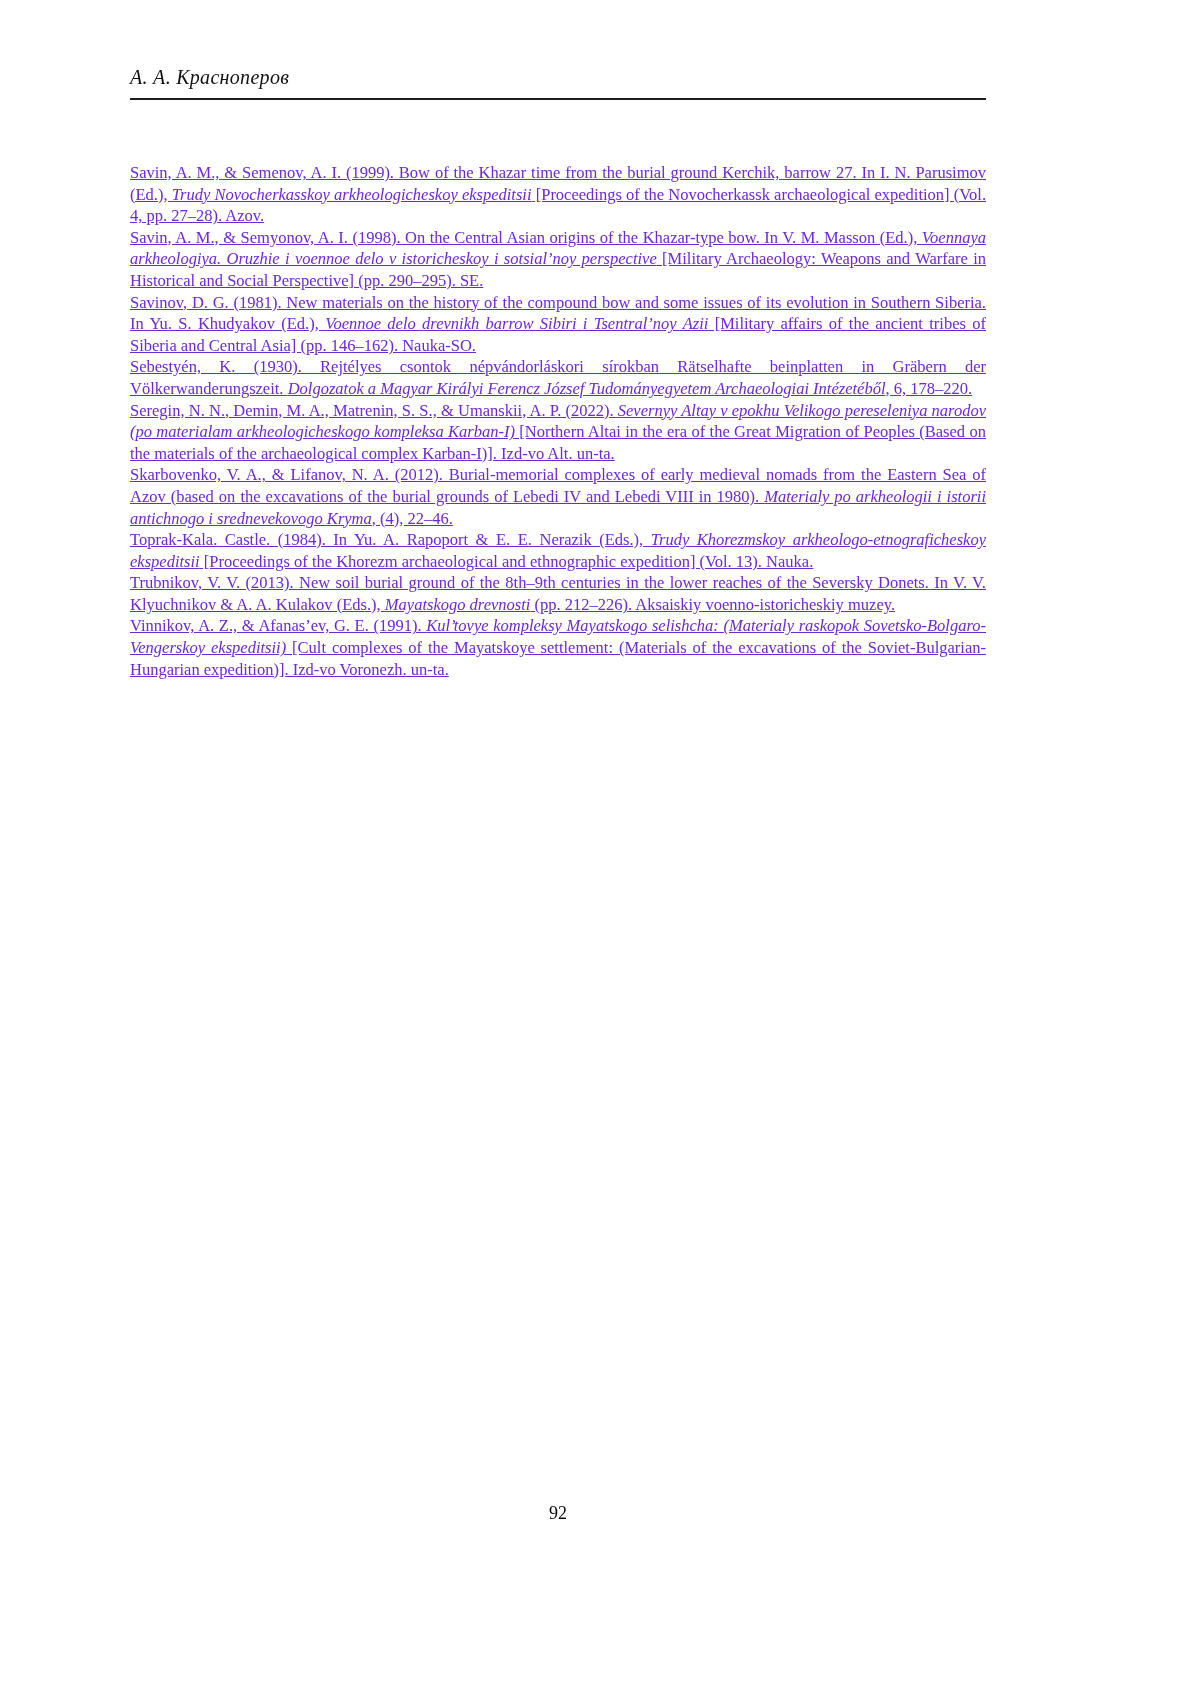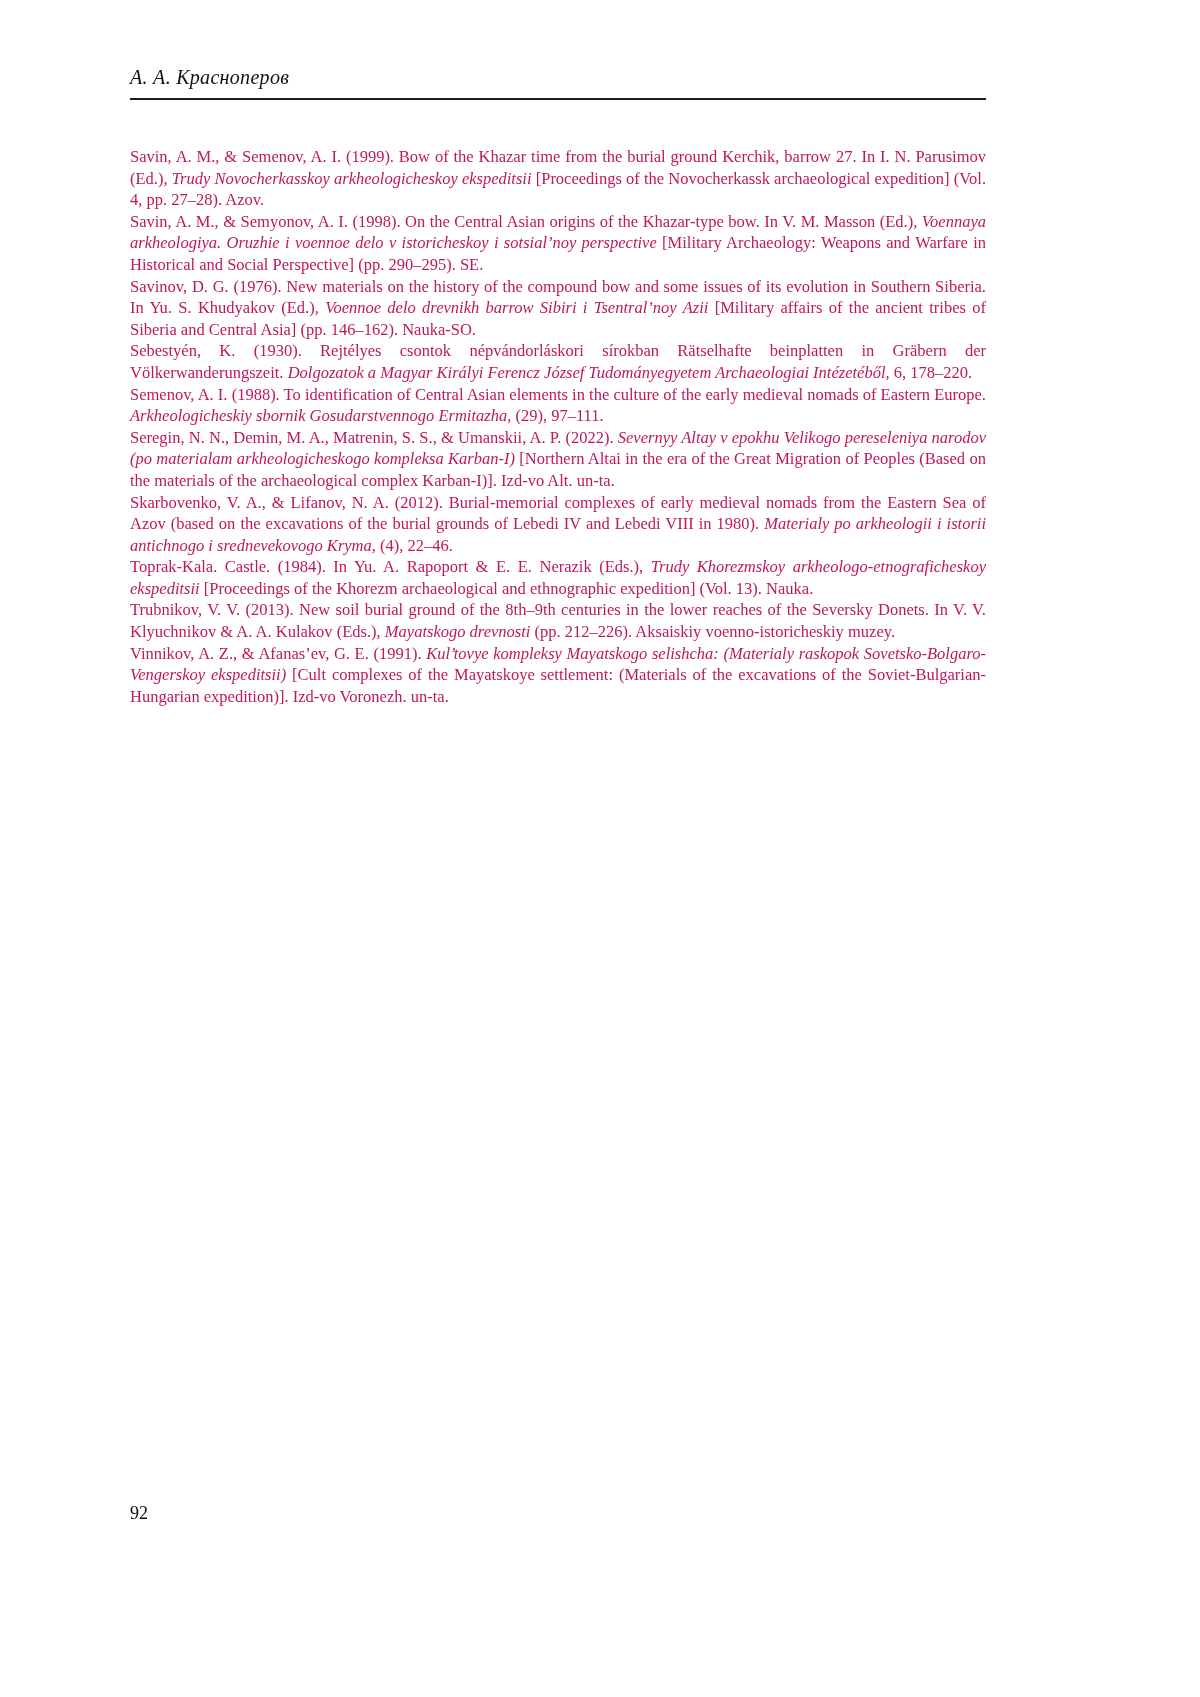--- a/index.html
+++ b/index.html
@@ -28,56 +28,56 @@
     letter-spacing: 0.3px;
     padding-bottom: 9px;
     color: #111;
   }
   .header-rule {
     border: none;
     border-top: 2px solid #1c1c1c;
     margin: 0;
   }
   .references {
-    margin-top: 46px;
+    margin-top: 62px;
     font-size: 16.5px;
     line-height: 21.6px;
     text-align: justify;
-    color: #be185d;
+    color: #6d28d9;
+    text-decoration: underline;
   }
   .reference {
     margin: 0;
     padding: 0;
   }
   .ital {
     font-style: italic;
   }
   .page-number {
     position: absolute;
     left: 130px;
     top: 1503px;
     width: 856px;
-    text-align: left;
+    text-align: center;
     font-size: 18px;
     color: #0d0d0d;
   }
 </style>
 </head>
 <body>
 
 <div class="page">
   <div class="content">
     <div class="running-head">А. А. Красноперов</div>
     <hr class="header-rule">
     <div class="references">
         <p class="reference"><span>Savin, A. M., &amp; Semenov, A. I. (1999). Bow of the Khazar time from the burial ground Kerchik, barrow 27. In I. N. Parusimov (Ed.), </span><span class="ital">Trudy Novocherkasskoy arkheologicheskoy ekspeditsii</span><span> [Proceedings of the Novocherkassk archaeological expedition] (Vol. 4, pp. 27–28). Azov.</span></p>
         <p class="reference"><span>Savin, A. M., &amp; Semyonov, A. I. (1998). On the Central Asian origins of the Khazar-type bow. In V. M. Masson (Ed.), </span><span class="ital">Voennaya arkheologiya. Oruzhie i voennoe delo v istoricheskoy i sotsial’noy perspective</span><span> [Military Archaeology: Weapons and Warfare in Historical and Social Perspective] (pp. 290–295). SE.</span></p>
-        <p class="reference"><span>Savinov, D. G. (1976). New materials on the history of the compound bow and some issues of its evolution in Southern Siberia. In Yu. S. Khudyakov (Ed.), </span><span class="ital">Voennoe delo drevnikh barrow Sibiri i Tsentral’noy Azii</span><span> [Military affairs of the ancient tribes of Siberia and Central Asia] (pp. 146–162). Nauka-SO.</span></p>
+        <p class="reference"><span>Savinov, D. G. (1981). New materials on the history of the compound bow and some issues of its evolution in Southern Siberia. In Yu. S. Khudyakov (Ed.), </span><span class="ital">Voennoe delo drevnikh barrow Sibiri i Tsentral’noy Azii</span><span> [Military affairs of the ancient tribes of Siberia and Central Asia] (pp. 146–162). Nauka-SO.</span></p>
         <p class="reference"><span>Sebestyén, K. (1930). Rejtélyes csontok népvándorláskori sírokban Rätselhafte beinplatten in Gräbern der Völkerwanderungszeit. </span><span class="ital">Dolgozatok a Magyar Királyi Ferencz József Tudományegyetem Archaeologiai Intézetéből</span><span>, 6, 178–220.</span></p>
-        <p class="reference"><span>Semenov, A. I. (1988). To identification of Central Asian elements in the culture of the early medieval nomads of Eastern Europe. </span><span class="ital">Arkheologicheskiy sbornik Gosudarstvennogo Ermitazha</span><span>, (29), 97–111.</span></p>
         <p class="reference"><span>Seregin, N. N., Demin, M. A., Matrenin, S. S., &amp; Umanskii, A. P. (2022). </span><span class="ital">Severnyy Altay v epokhu Velikogo pereseleniya narodov (po materialam arkheologicheskogo kompleksa Karban-I)</span><span> [Northern Altai in the era of the Great Migration of Peoples (Based on the materials of the archaeological complex Karban-I)]. Izd-vo Alt. un-ta.</span></p>
         <p class="reference"><span>Skarbovenko, V. A., &amp; Lifanov, N. A. (2012). Burial-memorial complexes of early medieval nomads from the Eastern Sea of Azov (based on the excavations of the burial grounds of Lebedi IV and Lebedi VIII in 1980). </span><span class="ital">Materialy po arkheologii i istorii antichnogo i srednevekovogo Kryma</span><span>, (4), 22–46.</span></p>
         <p class="reference"><span>Toprak-Kala. Castle. (1984). In Yu. A. Rapoport &amp; E. E. Nerazik (Eds.), </span><span class="ital">Trudy Khorezmskoy arkheologo-etnograficheskoy ekspeditsii</span><span> [Proceedings of the Khorezm archaeological and ethnographic expedition] (Vol. 13). Nauka.</span></p>
         <p class="reference"><span>Trubnikov, V. V. (2013). New soil burial ground of the 8th–9th centuries in the lower reaches of the Seversky Donets. In V. V. Klyuchnikov &amp; A. A. Kulakov (Eds.), </span><span class="ital">Mayatskogo drevnosti</span><span> (pp. 212–226). Aksaiskiy voenno-istoricheskiy muzey.</span></p>
         <p class="reference"><span>Vinnikov, A. Z., &amp; Afanas’ev, G. E. (1991). </span><span class="ital">Kul’tovye kompleksy Mayatskogo selishcha: (Materialy raskopok Sovetsko-Bolgaro-Vengerskoy ekspeditsii)</span><span> [Cult complexes of the Mayatskoye settlement: (Materials of the excavations of the Soviet-Bulgarian-Hungarian expedition)]. Izd-vo Voronezh. un-ta.</span></p>
       </div>
   </div>
   <div class="page-number">92</div>
 </div>
 

